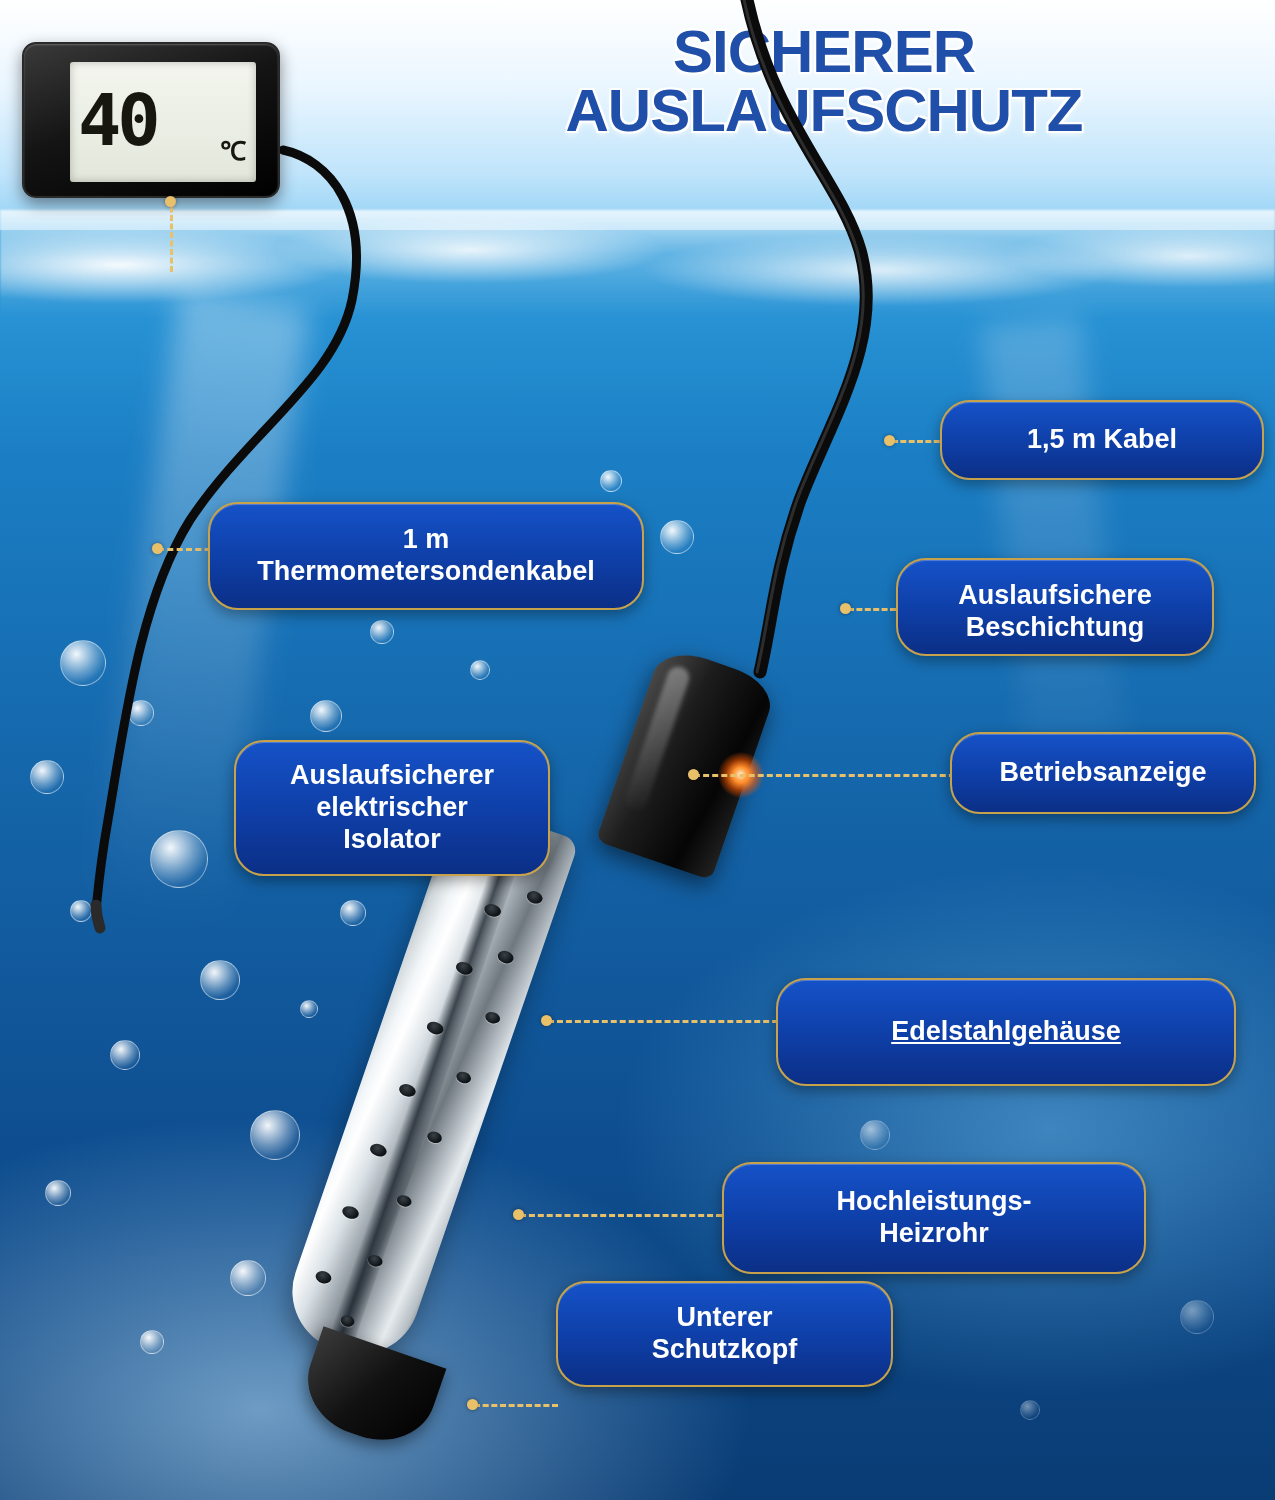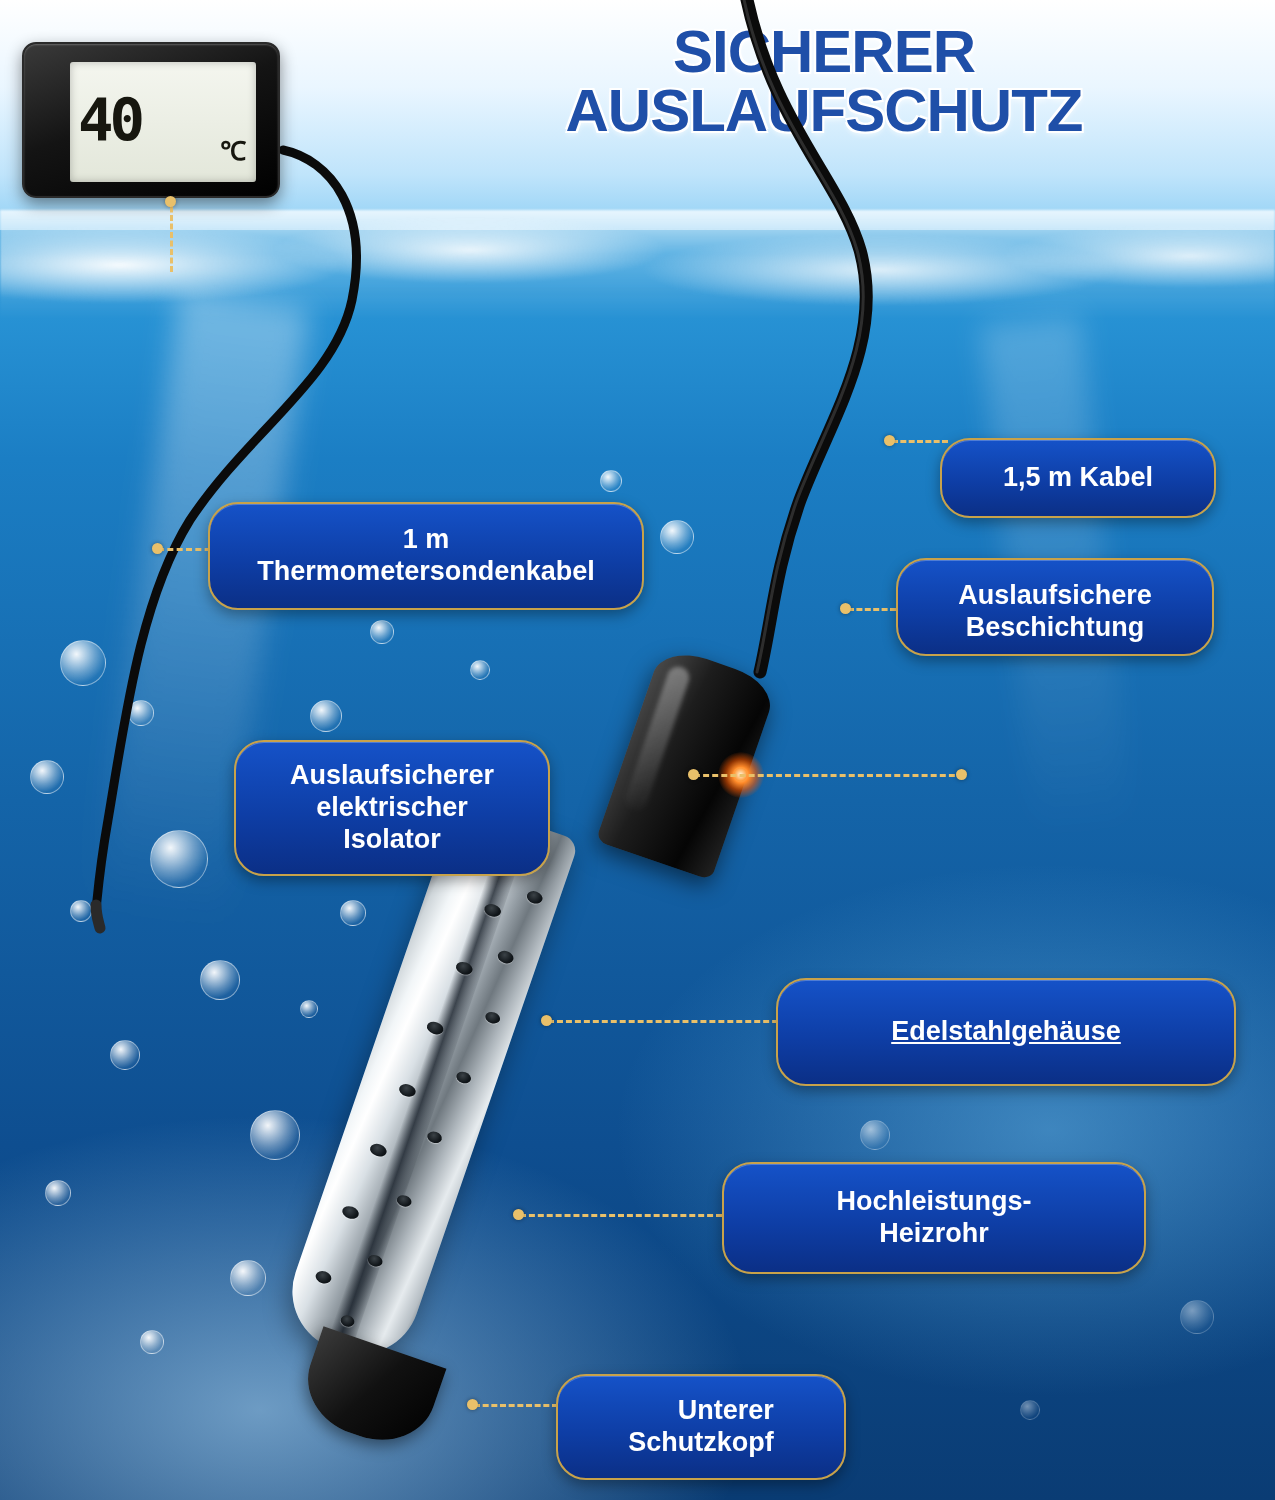--- a/index.html
+++ b/index.html
@@ -108,21 +108,21 @@
     height: 120px;
     background: linear-gradient(180deg, #f4f6ef 0%, #e3e7da 100%);
     border-radius: 3px;
     box-shadow: inset 0 0 8px rgba(0,0,0,0.25);
   }
   .thermo-value {
     position: absolute;
     left: 8px;
     top: 4px;
     font-family: "DejaVu Sans Mono", monospace;
-    font-size: 59px;
+    font-size: 72px;
     font-weight: bold;
     color: #17170f;
     letter-spacing: -4px;
     line-height: 108px;
   }
   .thermo-unit {
     position: absolute;
     right: 10px;
     bottom: 18px;
     font-size: 26px;
@@ -373,43 +373,46 @@
 
   <div class="dash" style="left:474px; top:1404px; width:84px;"></div>
   <div class="dot" style="left:467px; top:1399px;"></div>
 
 
   <div class="callout" style="left:208px; top:502px; width:436px; height:108px;">
     <span>1 m
 Thermometersondenkabel</span>
   </div>
 
-  <div class="callout" style="left:940px; top:400px; width:276px; height:80px;margin-top:38px;">
+  <div class="callout" style="left:940px; top:400px; width:324px; height:80px;">
     <span>1,5 m Kabel</span>
   </div>
 
   <div class="callout" style="left:896px; top:558px; width:318px; height:98px;align-items:flex-end;">
     <span>Auslaufsichere
 Beschichtung</span>
   </div>
 
   <div class="callout" style="left:234px; top:740px; width:316px; height:136px;">
     <span>Auslaufsicherer
 elektrischer
 Isolator</span>
   </div>
 
+  <div class="callout" style="left:950px; top:732px; width:306px; height:82px;">
+    <span>Betriebsanzeige</span>
+  </div>
 
   <div class="callout" style="left:776px; top:978px; width:460px; height:108px;text-decoration:underline;">
     <span>Edelstahlgehäuse</span>
   </div>
 
   <div class="callout" style="left:722px; top:1162px; width:424px; height:112px;">
     <span>Hochleistungs-
 Heizrohr</span>
   </div>
 
-  <div class="callout" style="left:556px; top:1374px; width:290px; height:106px;text-align:right;">
+  <div class="callout" style="left:556px; top:1281px; width:337px; height:106px;">
     <span>Unterer
 Schutzkopf</span>
   </div>
 
 </div>
 
 </body></html>

